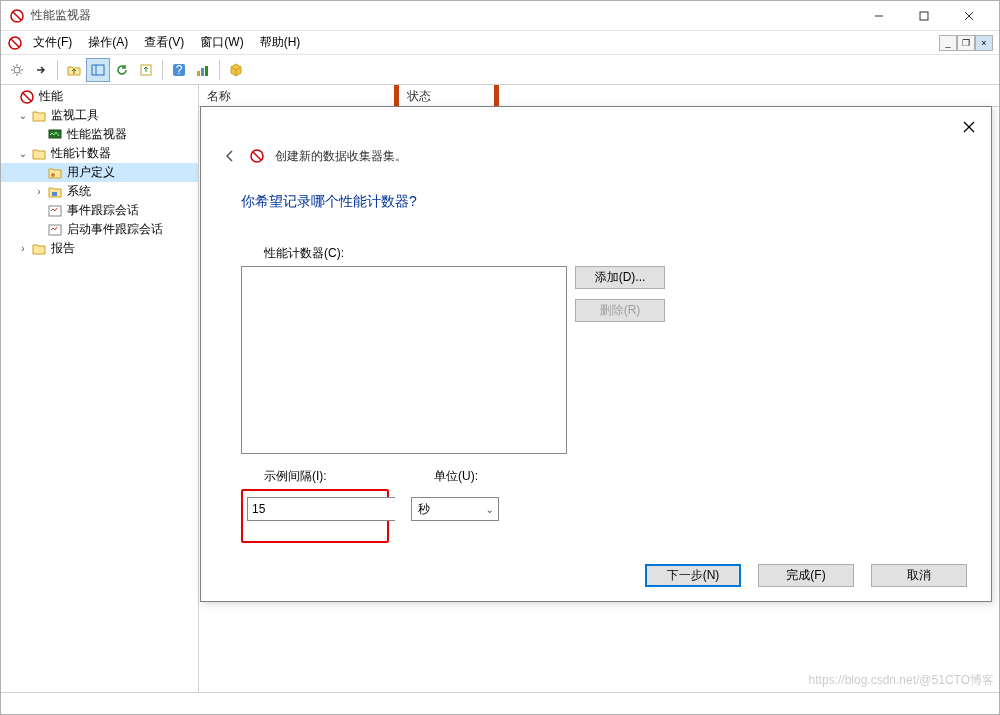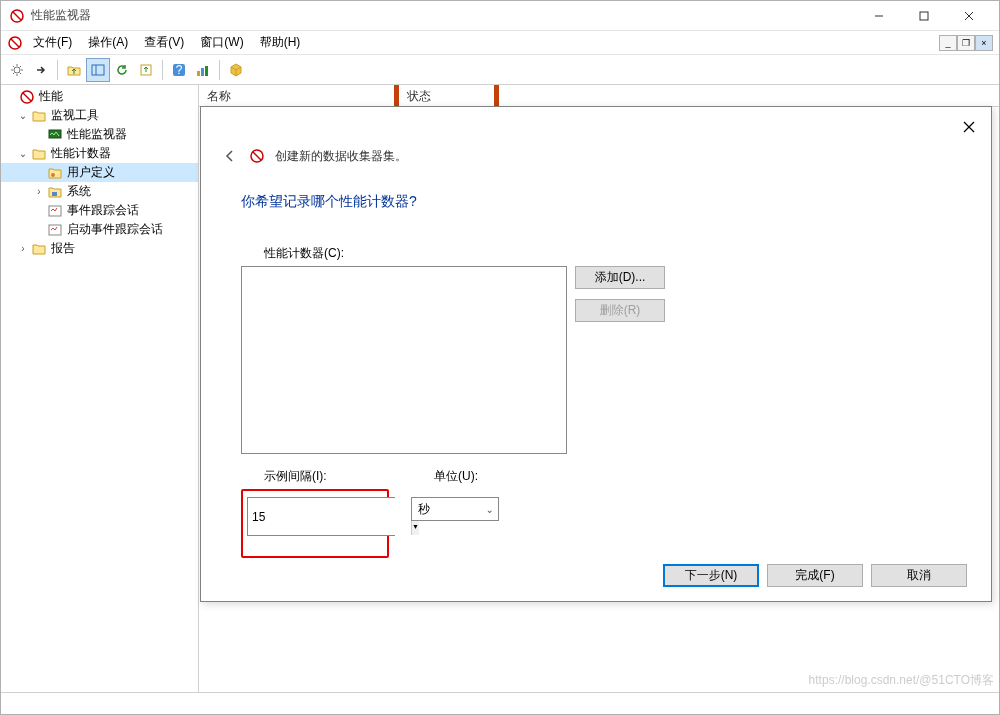--- a/index.html
+++ b/index.html
@@ -55,30 +55,30 @@
     .question { font-size: 14px; color:#003399; margin-bottom: 34px; }
     .field-label { margin-bottom: 4px; margin-left: 23px; }
     .counters-row { display:flex; gap: 8px; }
     .listbox { width: 326px; height: 188px; border: 1px solid #888; background:#fff; }
     .side-btns { display:flex; flex-direction:column; gap: 10px; width: 90px; }
     .std-btn { height: 23px; border: 1px solid #adadad; background: #e1e1e1; display:flex; align-items:center; justify-content:center; }
     .std-btn.default { border-color:#0078d7; box-shadow: inset 0 0 0 1px #0078d7; }
     .std-btn.disabled { color:#a0a0a0; }
     .interval-row { display:flex; gap: 22px; margin-top: 14px; align-items:flex-start; }
     .spin-wrap { width:148px; }
-    .spinbox { display:flex; width:148px; height:39px; border:1px solid #888; background:#84cc16; }
+    .spinbox { display:flex; width:148px; height:24px; border:1px solid #888; background:#84cc16; }
     .spinbox input { flex:1; border:none; padding: 2px 4px; font-size:12px; outline:none; }
     .spin-ctrl { width:16px; display:flex; flex-direction:column; border-left:1px solid #ccc;}
     .spin-ctrl .sp { flex:1; display:flex; align-items:center; justify-content:center; font-size:7px; border-bottom:1px solid #ccc; background:#f0f0f0;}
     .spin-ctrl .sp:last-child { border-bottom:none; }
     .highlight-box { border: 2px solid #e60000; padding: 6px 4px 20px 4px; border-radius:2px; margin-top: 2px; }
     .unit-wrap { width: 88px; }
     .select-box { width:88px; height:24px; border:1px solid #888; display:flex; align-items:center; justify-content:space-between; padding: 0 4px 0 6px; background:#fff; }
     .select-box .chev { font-size:10px; color:#555; }
-    .dialog-footer { position:absolute; bottom: 14px; right: 24px; display:flex; gap: 8px; }
+    .dialog-footer { position:absolute; bottom: 14px; right: 24px; display:flex; gap: 17px; }
     .dialog-footer .std-btn { width: 96px; }
 
     .watermark { position:absolute; right:6px; bottom: 26px; font-size:12px; color:#aaa; opacity:0.6;text-align:right; }
 
     
     .svg-icon { display:block; }
   </style>
 </head>
 <body>
 

